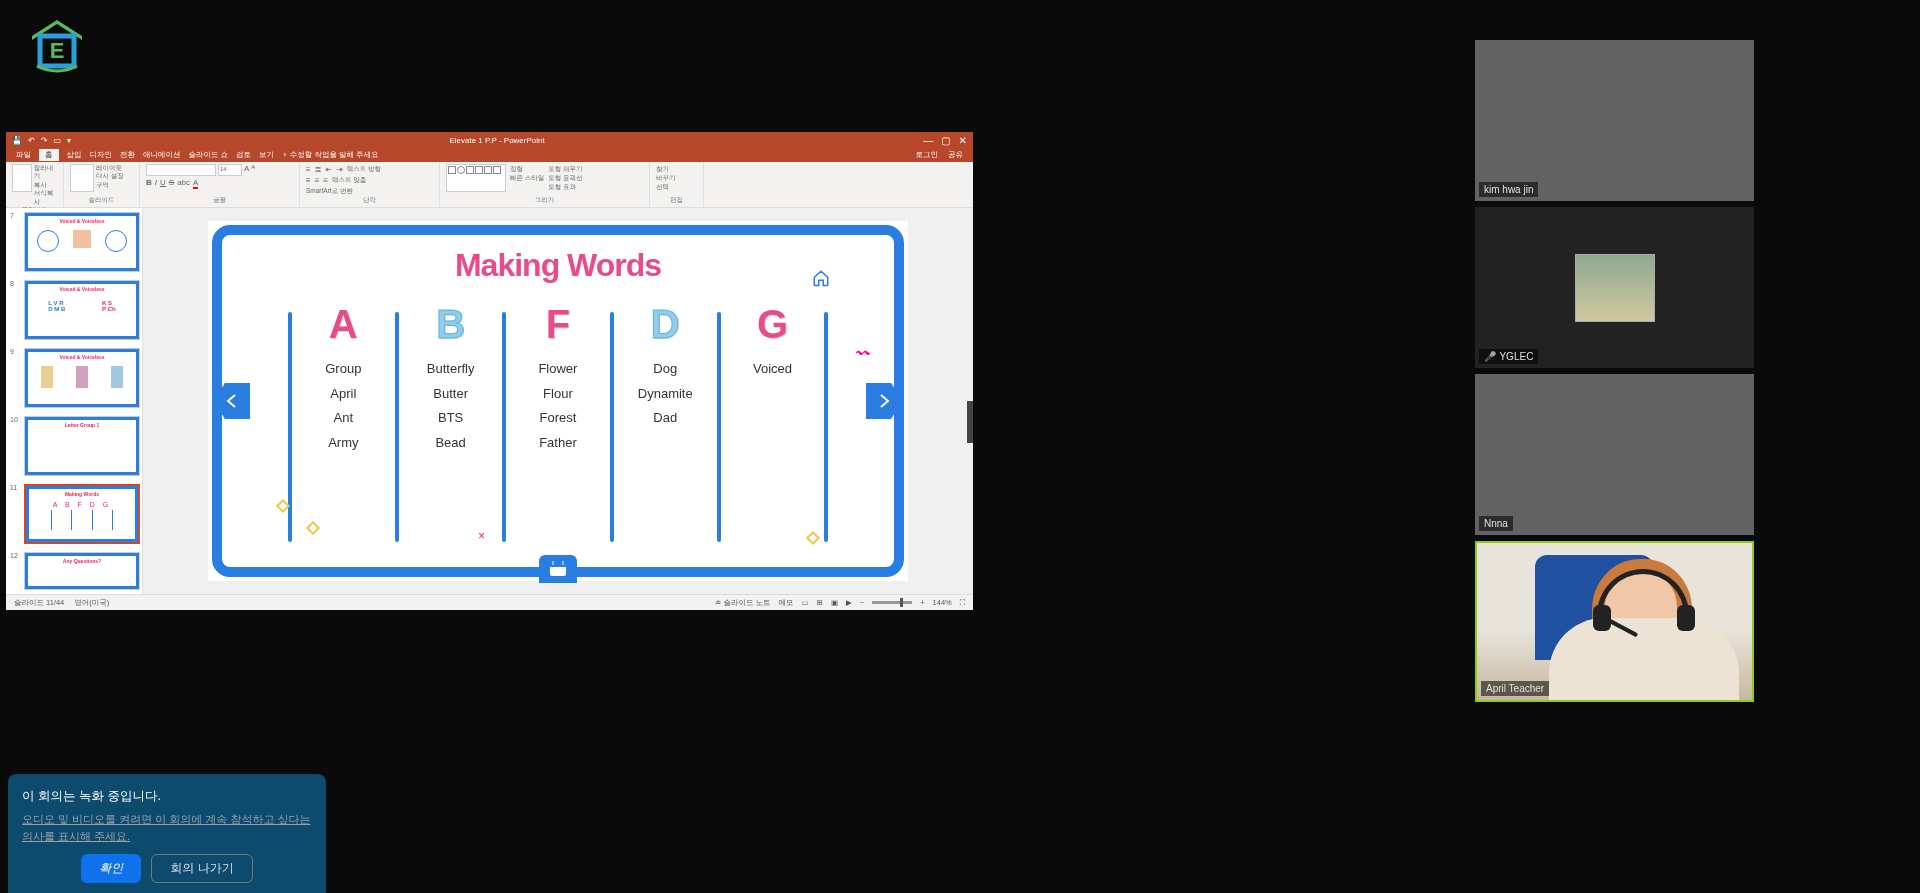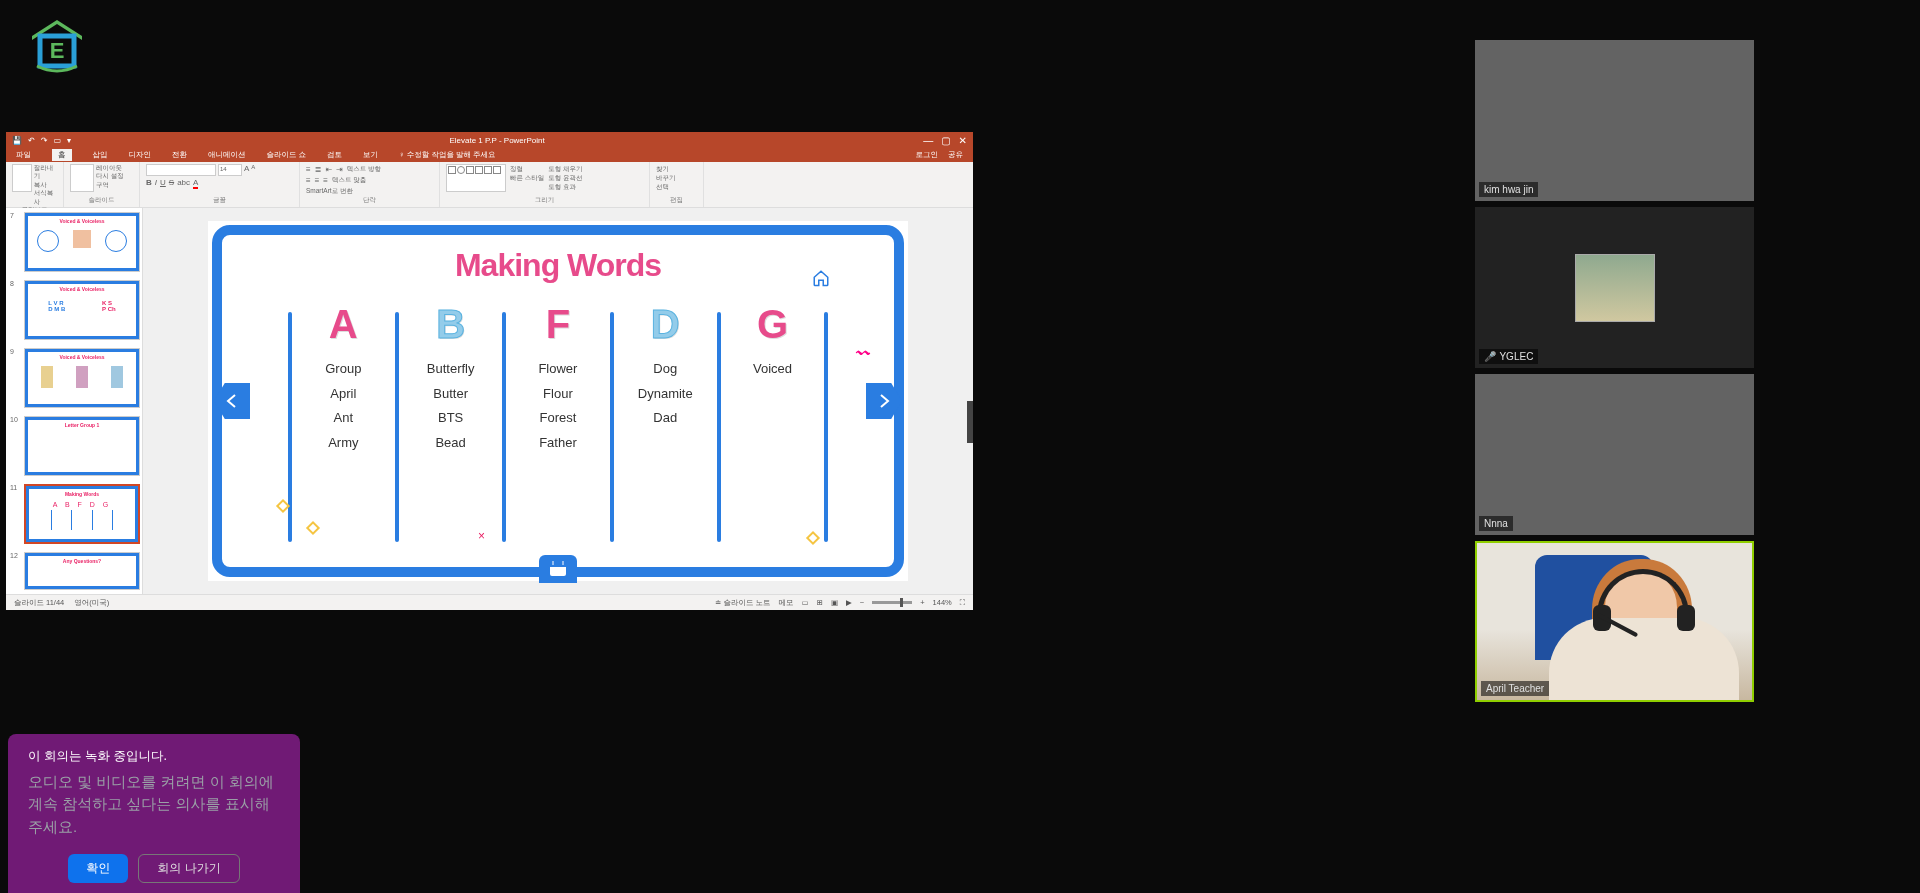--- a/index.html
+++ b/index.html
@@ -45,21 +45,21 @@
 .ppt-titlebar .left { display: flex; gap: 6px; }
 .ppt-titlebar .center { flex: 1; text-align: center; }
 .ppt-titlebar .right { display: flex; gap: 8px; font-size: 10px; }
 .ppt-menubar {
   background: #b7472a;
   height: 14px;
   display: flex;
   align-items: center;
   color: #fff;
   font-size: 7.5px;
-  gap: 21px;
+  gap: 8px;
   padding: 0 10px;
 }
 .ppt-menubar .menu-item { cursor: pointer; }
 .ppt-menubar .menu-item.active {
   background: #f3f2f1;
   color: #333;
   padding: 1px 6px;
 }
 .ppt-menubar .right { margin-left: auto; display: flex; gap: 10px; }
 .ppt-ribbon {
@@ -391,54 +391,56 @@
   border-radius: 6px;
 }
 .headset-cup.l { left: 116px; }
 .headset-cup.r { left: 200px; }
 
 
 .dialog {
   position: absolute;
   bottom: 0;
   left: 8px;
-  width: 292px;
-  background: #701a75;
+  width: 318px;
+  background: #0c4a6e;
   color: #e0e0e0;
   border-radius: 8px 8px 0 0;
-  padding: 14px 20px 10px;
+  padding: 14px 14px 10px;
   font-size: 12px;
 }
 .dialog .title {
   color: #fff;
   font-weight: 500;
   margin-bottom: 6px;
   font-size: 12.5px;
 }
 .dialog .body {
   color: #9aa0a6;
-  font-size: 15px;
+  font-size: 11px;
   line-height: 1.5;
-  margin-bottom: 16px;
+  margin-bottom: 10px;
+  text-decoration: underline;
 }
 .dialog .buttons {
   display: flex;
   gap: 10px;
   justify-content: center;
 }
 .dialog button {
   font-size: 12px;
   padding: 5px 18px;
   border-radius: 6px;
   cursor: pointer;
 }
 .btn-primary {
   background: #0e72ed;
   color: #fff;
   border: none;
+  font-style: italic;
 }
 .btn-secondary {
   background: transparent;
   color: #e0e0e0;
   border: 1px solid #777;
 }
 
 .side-handle {
   position: absolute;
   right: 0;

